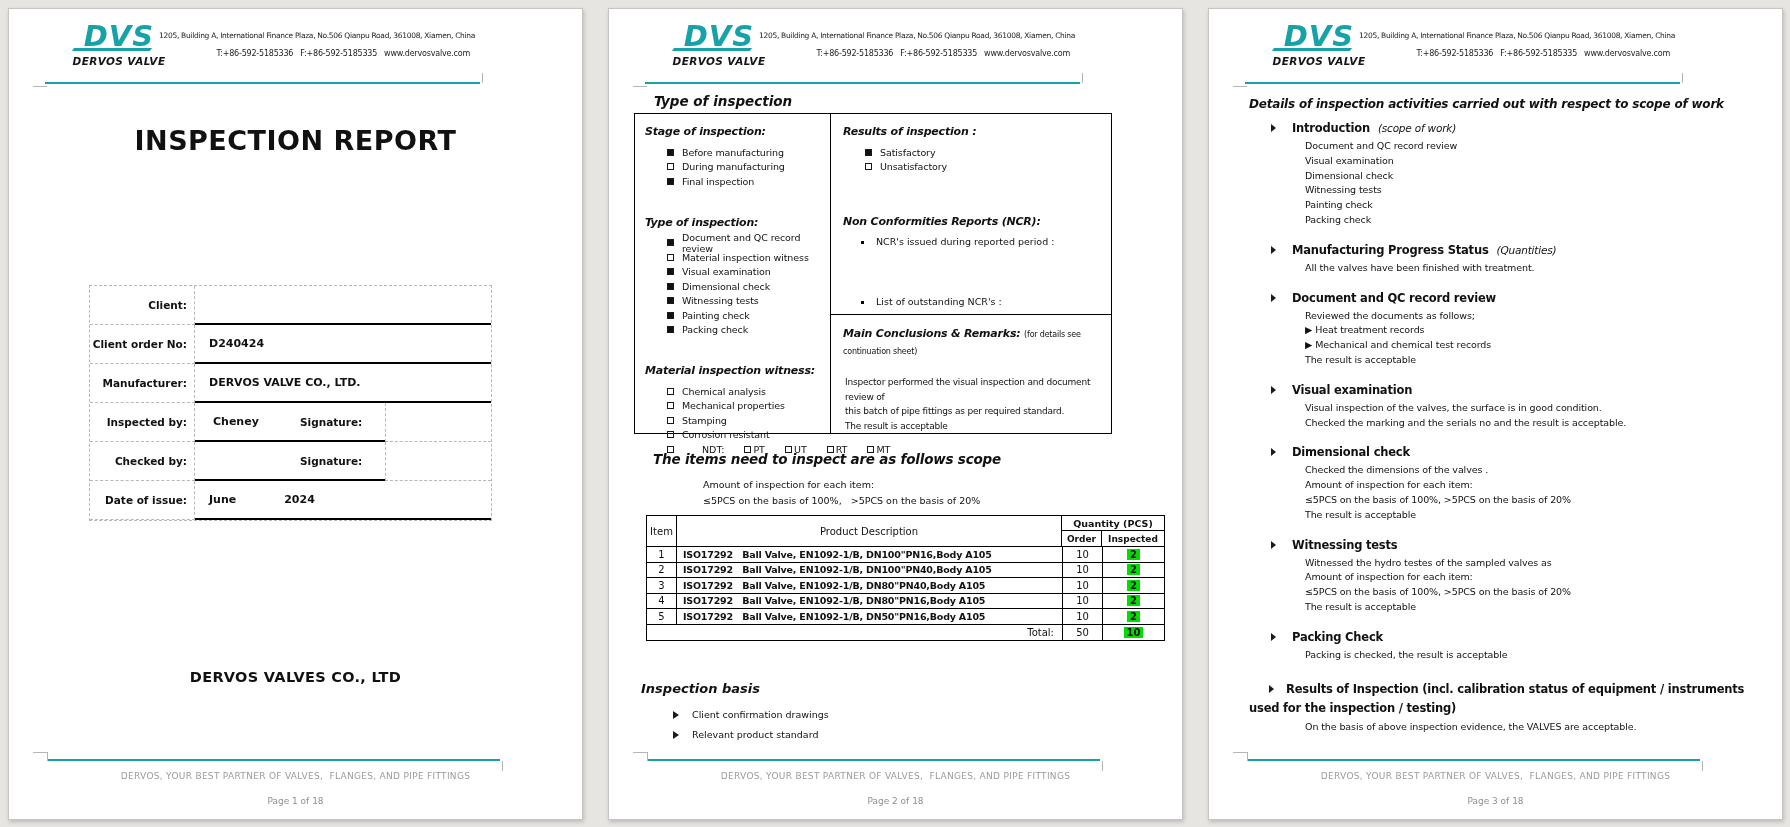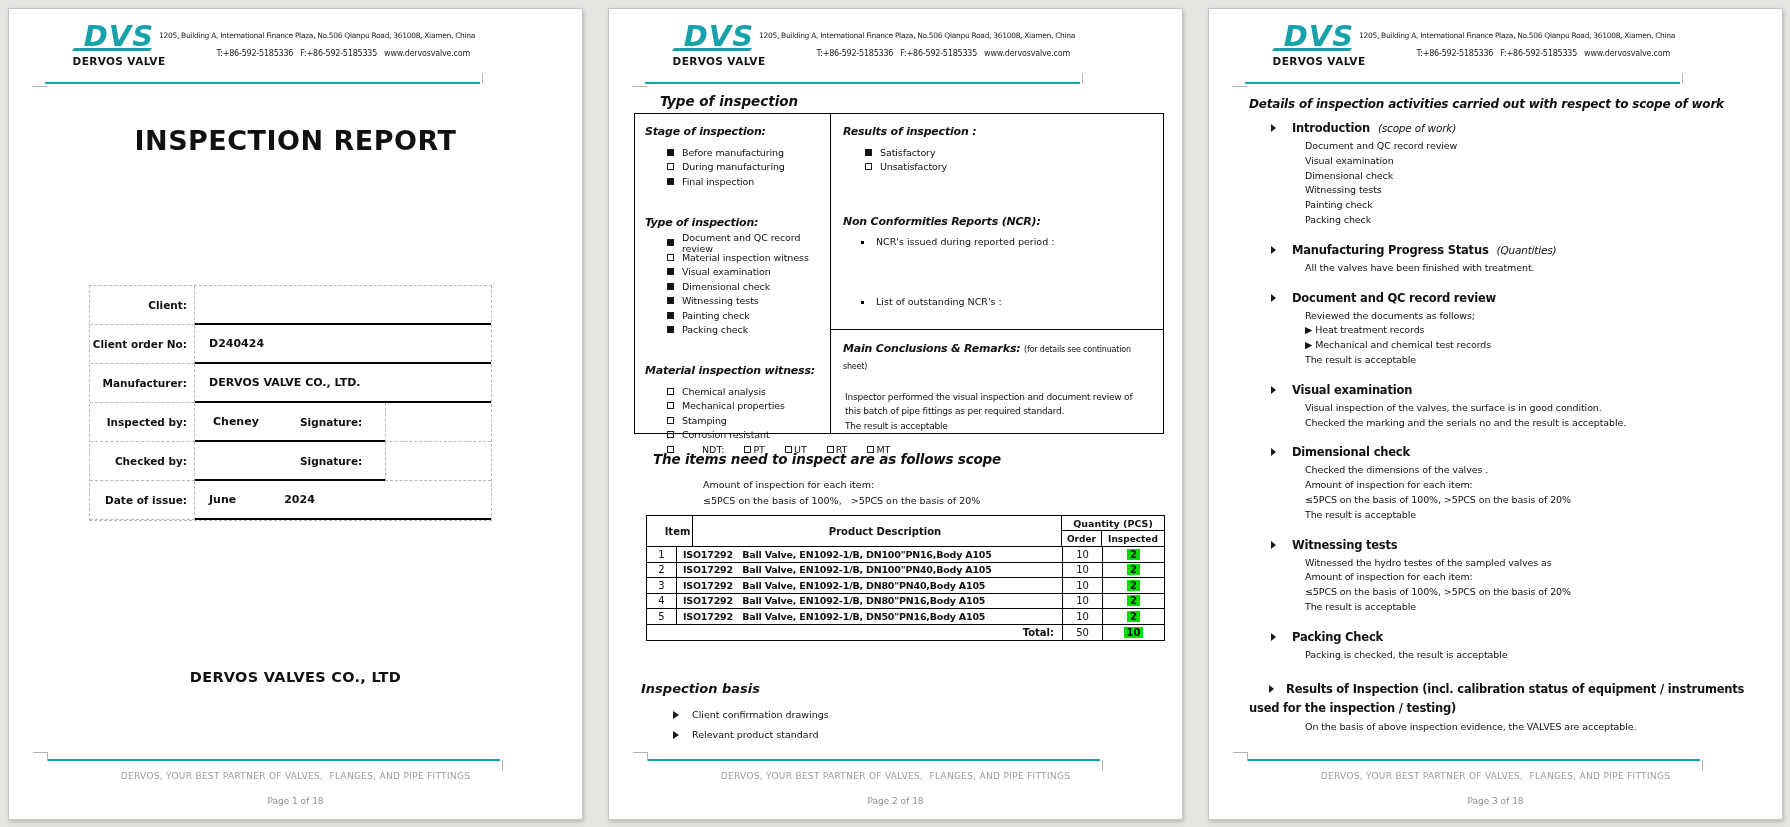--- a/index.html
+++ b/index.html
@@ -14,21 +14,21 @@
     position:absolute;top:8px;width:575px;height:812px;background:#fff;
     border:1px solid #c6c5c1;
     box-shadow:1px 2px 4px rgba(0,0,0,.18);
   }
   .pg1{left:8px;} .pg2{left:608px;} .pg3{left:1208px;}
 
   
   .logo{position:absolute;left:52px;top:12px;width:116px;text-align:center;}
   .logo-dvs{font-size:29px;line-height:30px;font-weight:bold;font-style:italic;color:var(--teal);letter-spacing:1px;}
   .logo-swoosh{height:3px;background:var(--teal);width:78px;margin:-3px auto 0 12px;transform:skewX(-38deg);}
-  .logo-sub{font-size:10.5px;font-weight:bold;color:#151515;margin-top:4px;letter-spacing:.4px;white-space:nowrap;}
+  .logo-sub{font-size:10.5px;font-weight:bold;font-style:italic;color:#151515;margin-top:4px;letter-spacing:.4px;white-space:nowrap;}
   .hdr-text{position:absolute;left:150px;right:112px;top:22px;text-align:right;}
   .hdr-line1{font-size:7.5px;letter-spacing:-.3px;color:#222;white-space:pre;}
   .hdr-line2{font-size:8px;letter-spacing:-.2px;color:#222;margin-top:9px;white-space:pre;}
   .hdr-rule{position:absolute;top:73px;left:36px;right:102px;height:2px;background:var(--teal);}
   .hdr-rule::before{content:"";position:absolute;left:-12px;top:4px;width:14px;height:1px;background:#b3b3b3;}
   .hdr-rule::after{content:"";position:absolute;right:-3px;top:-9px;width:1px;height:10px;background:#b3b3b3;}
 
   
   .ftr-rule{position:absolute;top:750px;left:38px;right:82px;height:2px;background:var(--teal);}
   .ftr-rule::before{content:"";position:absolute;left:-14px;top:-7px;width:14px;height:8px;border-right:1px solid #b3b3b3;border-top:1px solid #b3b3b3;}
@@ -45,22 +45,22 @@
     font-weight:bold;font-size:10.5px;white-space:nowrap;}
   .f-vwrap{flex:1;display:flex;align-items:center;border-bottom:2px solid #000;font-weight:bold;font-size:11px;}
   .f-value{padding-left:14px;}
   .f-sigcell .f-value{width:105px;padding-left:18px;}
   .f-siglabel{font-weight:bold;font-size:10.5px;}
   .f-sig{width:106px;border-left:1px dashed #b8b8b8;border-bottom:1px dashed #b8b8b8;}
   .f-value2{margin-left:48px;}
   .p1-company{position:absolute;top:660px;left:0;right:0;text-align:center;font-size:14.5px;font-weight:bold;letter-spacing:.3px;}
 
   
-  .p2-h1{position:absolute;top:84px;left:51px;font-size:13.5px;font-weight:bold;font-style:italic;}
-  .p2-matrix{position:absolute;left:25px;top:104px;width:530px;height:321px;border:1px solid #000;display:flex;}
+  .p2-h1{position:absolute;top:84px;left:45px;font-size:13.5px;font-weight:bold;font-style:italic;}
+  .p2-matrix{position:absolute;left:25px;top:104px;width:478px;height:321px;border:1px solid #000;display:flex;}
   .m-left{width:196px;border-right:1px solid #000;padding:4px 4px 0 10px;}
   .m-right{flex:1;display:flex;flex-direction:column;}
   .m-right-top{height:218px;border-bottom:1px solid #000;padding:4px 6px 0 12px;}
   .m-right-bottom{flex:1;padding:5px 10px 0 12px;}
   .m-title{font-size:11px;font-weight:bold;font-style:italic;letter-spacing:-.2px;margin:12px 0 5px 0;line-height:16px;}
   .m-first{margin-top:6px;}
   .m-check{display:flex;align-items:center;height:14.5px;margin-left:22px;font-size:9.5px;letter-spacing:-.1px;}
   .cb{display:inline-block;width:7px;height:7px;border:1px solid #1a1a1a;margin-right:8px;flex:none;}
   .cb-on{background:#111;}
   .m-gap{height:14px;}
@@ -73,36 +73,36 @@
   .mc-note{font-size:8px;font-weight:normal;font-style:normal;letter-spacing:-.2px;}
   .mc-line{font-size:9px;letter-spacing:-.2px;line-height:14.5px;margin-left:2px;}
   .mc-gap{height:10px;}
 
   .p2-h2{position:absolute;top:442px;left:44px;font-size:13.5px;font-weight:bold;font-style:italic;letter-spacing:-.2px;}
   .p2-note1{position:absolute;top:470px;left:94px;font-size:9.5px;white-space:pre;}
   .p2-note2{position:absolute;top:486px;left:94px;font-size:9.5px;white-space:pre;}
 
   .itable{position:absolute;left:37px;top:506px;width:519px;border:1px solid #000;font-size:10px;}
   .it-head{display:flex;height:30px;}
-  .it-hcell{display:flex;align-items:center;justify-content:center;font-weight:bold;margin-left:16px;}
+  .it-hcell{display:flex;align-items:center;justify-content:center;font-weight:normal;}
   .it-c1{width:30px;border-right:1px solid #000;flex:none;}
   .it-c2{flex:1;border-right:1px solid #000;}
   .it-qty{width:102px;flex:none;display:flex;flex-direction:column;}
   .it-qty-top{height:15px;border-bottom:1px solid #000;display:flex;align-items:center;justify-content:center;font-weight:bold;font-size:9.5px;}
   .it-qty-bot{flex:1;display:flex;}
   .it-c3{width:40px;border-right:1px solid #000;flex:none;display:flex;align-items:center;justify-content:center;font-weight:bold;font-size:9px;}
   .it-c4{flex:1;display:flex;align-items:center;justify-content:center;font-weight:bold;font-size:9px;}
   .it-row{display:flex;height:15.5px;border-top:1px solid #000;}
   .it-item{width:30px;border-right:1px solid #000;flex:none;display:flex;align-items:center;justify-content:center;}
   .it-desc{flex:1;border-right:1px solid #000;display:flex;align-items:center;padding-left:6px;font-weight:bold;font-size:9.5px;letter-spacing:-.2px;white-space:pre;overflow:hidden;}
   .it-ord{width:40px;border-right:1px solid #000;flex:none;display:flex;align-items:center;justify-content:center;}
   .it-ins{width:61px;flex:none;display:flex;align-items:center;justify-content:center;}
   .green{background:var(--green);padding:0 3px;font-weight:bold;}
   .it-total{display:flex;height:16px;border-top:1px solid #000;}
-  .it-tlabel{flex:1;border-right:1px solid #000;display:flex;align-items:center;justify-content:flex-end;padding-right:8px;font-weight:bold;}
+  .it-tlabel{flex:1;border-right:1px solid #000;display:flex;align-items:center;justify-content:flex-end;padding-right:8px;font-weight:normal;}
 
   .p2-h3{position:absolute;top:672px;left:32px;font-size:13px;font-weight:bold;font-style:italic;}
   .basis-row{position:absolute;left:64px;display:flex;align-items:center;font-size:9.5px;}
   .b1{top:700px;} .b2{top:720px;}
 
   .tri{width:0;height:0;border-left:6px solid #1b1b1b;border-top:4px solid transparent;border-bottom:4px solid transparent;flex:none;display:inline-block;}
   .basis-row .tri{margin-right:13px;}
 
   
   .p3-h{position:absolute;top:88px;left:40px;right:16px;font-size:12px;font-weight:bold;font-style:italic;letter-spacing:-.2px;}

